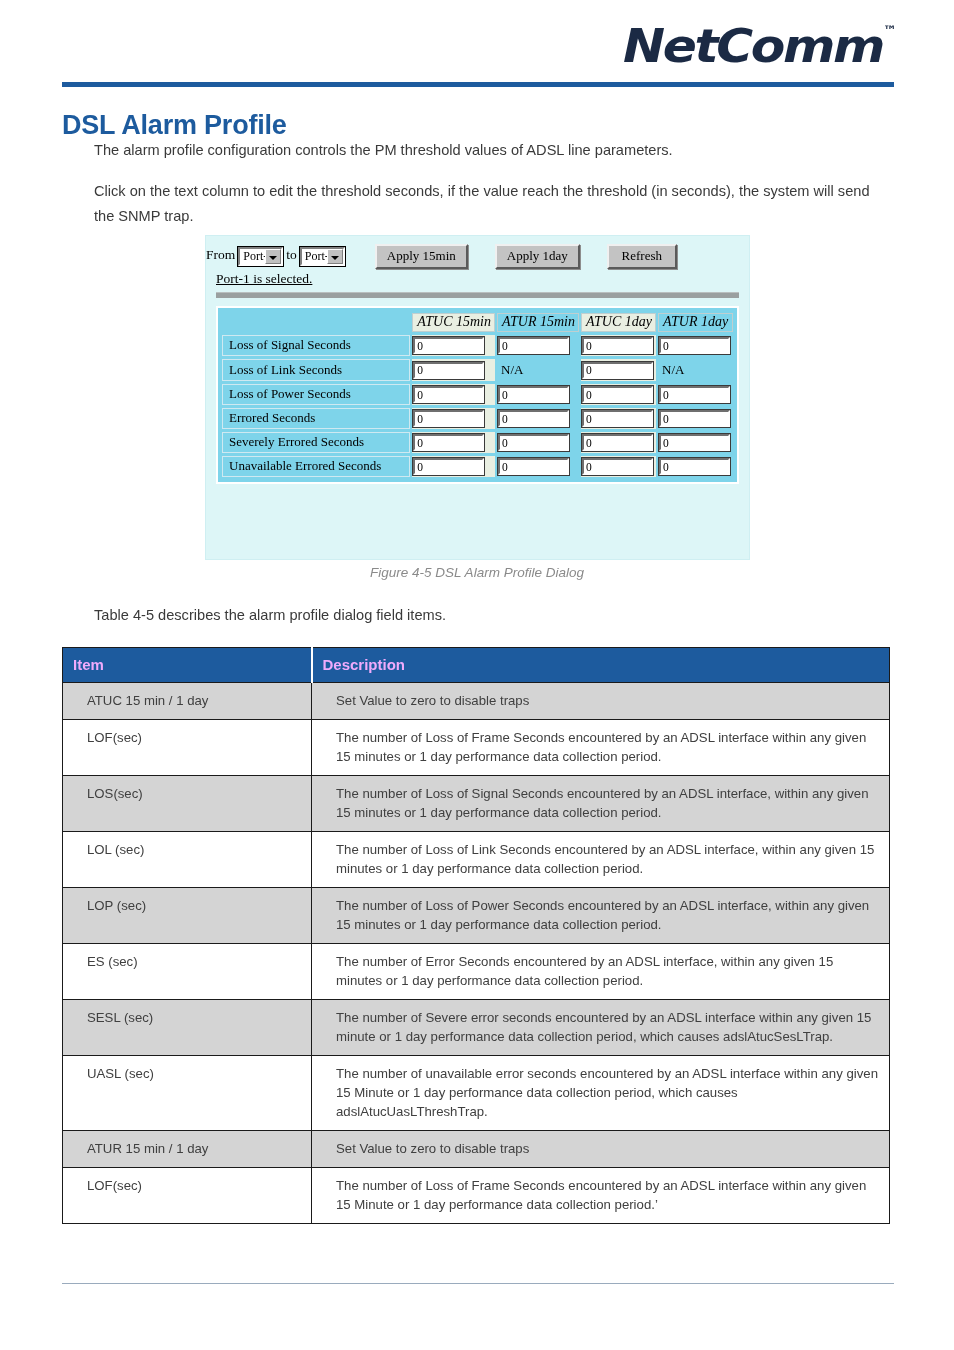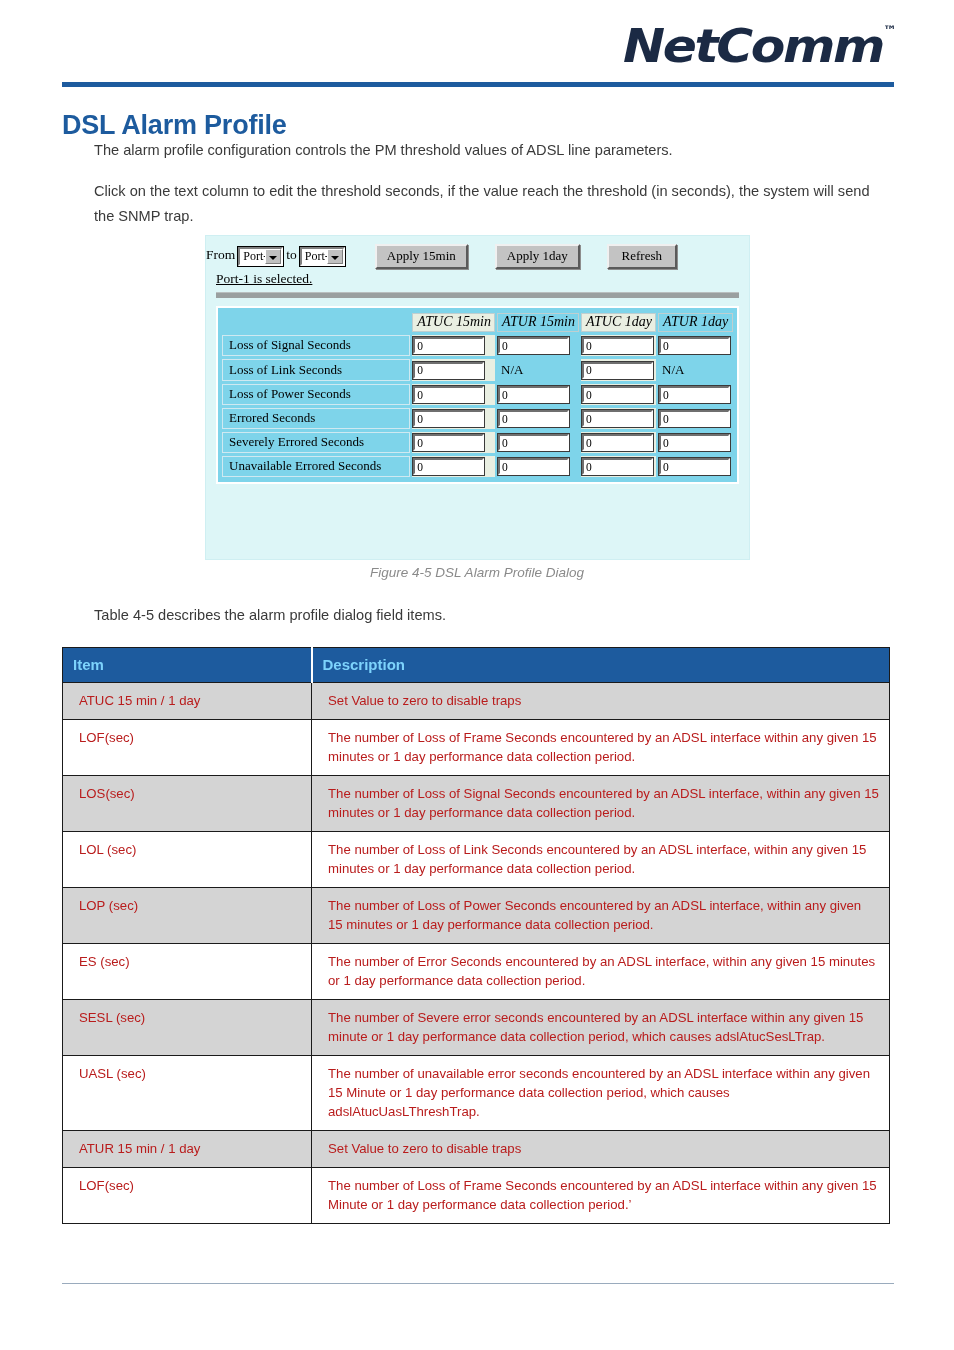--- a/index.html
+++ b/index.html
@@ -255,28 +255,28 @@
     position: absolute;
     left: 62px;
     top: 647px;
     width: 828px;
     border-collapse: collapse;
     font-size: 13.2px;
     table-layout: fixed;
   }
   .doc-table th, .doc-table td {
     border: 1.5px solid #1a1a1a;
-    padding: 8px 10px 9px 16px;
+    padding: 8px 10px 9px 24px;
     vertical-align: top;
     line-height: 19px;
-    color: #b91c1c;
+    color: #404040;
   }
   .doc-table thead th {
     background: #1d5b9e;
-    color: #7dd3fc;
+    color: #f0abfc;
     font-size: 15px;
     font-weight: bold;
     text-align: left;
     padding: 7px 10px 8px 10px;
     border-color: #1a1a1a;
   }
   .doc-table thead th.c1 { border-right: 2px solid #ffffff; }
   .doc-table col.c1 { width: 249px; }
   .doc-table tr.shaded td { background: #d4d4d4; }
 

